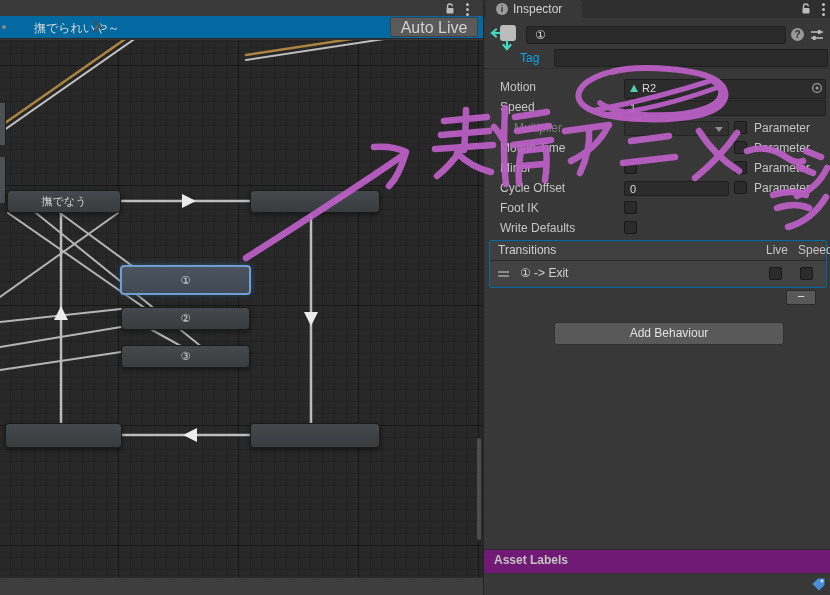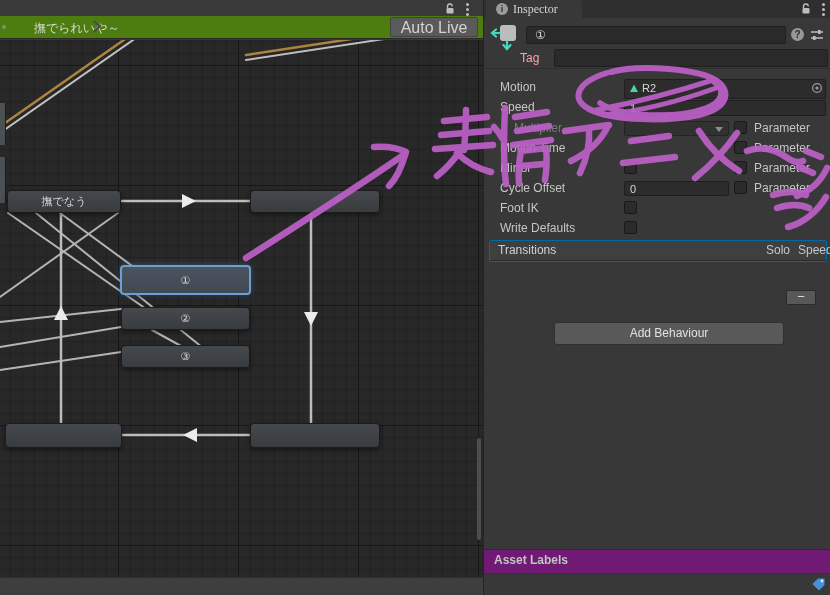--- a/index.html
+++ b/index.html
@@ -7,64 +7,64 @@
     width:830px;height:595px;position:relative;overflow:hidden;
     background:#383838;
     font-family:"Liberation Sans","DejaVu Sans",sans-serif;
     color:#cfcfcf;-webkit-font-smoothing:antialiased;
   }
   .abs{position:absolute;}
   
   #animator-panel{left:0;top:0;width:483px;height:595px;background:#383838;}
   .anim-topbar{left:0;top:0;width:483px;height:18px;background:#393939;border-bottom:1px solid #303030;}
   .kebab{width:3px;height:3px;border-radius:50%;background:#bdbdbd;box-shadow:0 -5px 0 #bdbdbd,0 5px 0 #bdbdbd;}
-  .breadcrumb-bar{left:0;top:16px;width:483px;height:22px;background:#4d7c0f;border-bottom:1px solid #2a2a2a;}
+  .breadcrumb-bar{left:0;top:16px;width:483px;height:22px;background:#0369a1;border-bottom:1px solid #2a2a2a;}
   .crumb-dot{left:2px;top:27px;width:4px;height:4px;border-radius:50%;background:#8a8a8a;}
   .breadcrumb-label{left:34px;top:22px;font-size:12px;color:#d8d8d8;}
   .crumb-chev{left:90px;top:24px;width:7px;height:7px;border-top:2px solid #4d4d4d;border-right:2px solid #4d4d4d;transform:rotate(45deg);}
   .livelink-btn{left:390px;top:19px;width:88px;height:20px;background:#5a5a5a;border:1px solid #424242;border-radius:2px;
     font-size:16px;color:#d2d2d2;text-align:center;line-height:19px;box-sizing:border-box;}
   .graph{
     left:0;top:40px;width:483px;height:537px;overflow:hidden;background-color:#282828;
     background-image:
       linear-gradient(rgba(0,0,0,.32) 1px,transparent 1px),
       linear-gradient(90deg,rgba(0,0,0,.32) 1px,transparent 1px),
       linear-gradient(rgba(0,0,0,.15) 1px,transparent 1px),
       linear-gradient(90deg,rgba(0,0,0,.15) 1px,transparent 1px);
     background-size:120px 120px,120px 120px,12px 12px,12px 12px;
     background-position:0 25px,118px 0,0 1px,10px 0;
   }
   .node{
     position:absolute;border-radius:4px;border:1px solid #1b1b1b;
     background:linear-gradient(#45494d,#383c3f);
     box-shadow:0 2px 5px rgba(0,0,0,.45);
-    color:#d8d8d8;font-size:11px;display:flex;align-items:center;justify-content:center;box-sizing:border-box;font-family:Liberation Serif, serif;
+    color:#d8d8d8;font-size:11px;display:flex;align-items:center;justify-content:center;box-sizing:border-box;
   }
   .node.selected{
     background:linear-gradient(#4b545e,#414a54);
     border:2px solid #6f9fd0;box-shadow:0 0 6px rgba(90,140,200,.5),0 2px 5px rgba(0,0,0,.45);
   }
   .node-frag{position:absolute;background:#4d5053;border-right:1px solid #1b1b1b;}
   .vscroll{left:477px;top:398px;width:4px;height:102px;background:#4d4d4d;border-radius:2px;}
   .anim-statusbar{left:0;top:577px;width:483px;height:18px;background:#3e3e3e;border-top:1px solid #2e2e2e;}
   
   #inspector-panel{left:483px;top:0;width:347px;height:595px;background:#383838;border-left:1px solid #242424;box-sizing:border-box;}
   .insp-tabbar{left:0;top:0;width:347px;height:18px;background:#2f2f2f;position:absolute;}
   .insp-tab{left:2px;top:0;width:96px;height:18px;background:#383838;border-radius:3px 3px 0 0;position:absolute;}
-  .insp-tab-label{left:27px;top:2px;font-size:12px;color:#d2d2d2;position:absolute;font-family:Liberation Serif, serif;}
+  .insp-tab-label{left:27px;top:2px;font-size:12px;color:#d2d2d2;position:absolute;}
   .info-icon{left:10px;top:3px;width:12px;height:12px;border-radius:50%;background:#9b9b9b;color:#2c2c2c;
     font-size:9px;font-weight:bold;text-align:center;line-height:12px;position:absolute;}
   .info-icon::before{content:"i";}
   .help-icon{width:13px;height:13px;border-radius:50%;background:#989898;color:#2c2c2c;font-size:10px;font-weight:bold;
     text-align:center;line-height:13px;position:absolute;}
   .help-icon::before{content:"?";}
   .insp-header{left:0;top:18px;width:347px;height:50px;position:absolute;border-bottom:1px solid #2f2f2f;}
   .name-field{left:42px;top:8px;width:260px;height:18px;background:#2a2a2a;border:1px solid #1f1f1f;border-radius:2px;
     font-size:12px;color:#d0d0d0;line-height:17px;padding-left:8px;box-sizing:border-box;position:absolute;}
-  .tag-label{left:36px;top:33px;font-size:12px;color:#fca5a5;position:absolute;}
+  .tag-label{left:36px;top:33px;font-size:12px;color:#0ea5e9;position:absolute;}
   .tag-field{left:70px;top:31px;width:272px;height:16px;background:#2a2a2a;border:1px solid #1f1f1f;border-radius:2px;position:absolute;}
   .row-label{position:absolute;font-size:12px;color:#c6c6c6;}
   .row-label.dim{color:#7a7a7a;}
   .field{position:absolute;background:#2c2c2c;border:1px solid #1f1f1f;border-radius:2px;font-size:11px;color:#d8d8d8;box-sizing:border-box;}
   .cb{position:absolute;width:13px;height:13px;background:#2b2b2b;border:1px solid #191919;border-radius:2px;box-sizing:border-box;}
   .param-label{position:absolute;font-size:12px;color:#c6c6c6;}
   .dropdown{position:absolute;background:#313131;border:1px solid #242424;border-radius:2px;box-sizing:border-box;}
   .dd-arrow{position:absolute;right:5px;top:5px;width:0;height:0;border-left:4px solid transparent;border-right:4px solid transparent;border-top:5px solid #8d8d8d;}
   .picker{position:absolute;width:12px;height:12px;}
   .trans-box{left:5px;top:240px;width:336px;position:absolute;border:1px solid #0369a1;border-radius:2px;}
@@ -239,22 +239,28 @@
 
   <span class="row-label" style="left:16px;top:201px">Foot IK</span>
   <div class="cb" style="left:140px;top:201px"></div>
 
   <span class="row-label" style="left:16px;top:221px">Write Defaults</span>
   <div class="cb" style="left:140px;top:221px"></div>
 
   <div class="trans-box">
     <div class="trans-header">
       <span class="trans-title">Transitions</span>
-      <span class="solo-label">Solo</span>
+      <span class="solo-label">Live</span>
       <span class="mute-label">Speed</span>
+    </div>
+    <div class="trans-row">
+      <span class="drag-handle"></span>
+      <span class="trans-row-label">① -&gt; Exit</span>
+      <div class="cb" style="left:279px;top:6px"></div>
+      <div class="cb" style="left:310px;top:6px"></div>
     </div>
   </div>
   <div class="minus-btn">−</div>
 
   <div class="addbehaviour-btn">Add Behaviour</div>
 
   <div class="asset-labels-header">
     <span class="asset-labels-title">Asset Labels</span>
   </div>
   <svg class="abs" style="left:327px;top:577px" width="15" height="15" viewBox="0 0 15 15">

